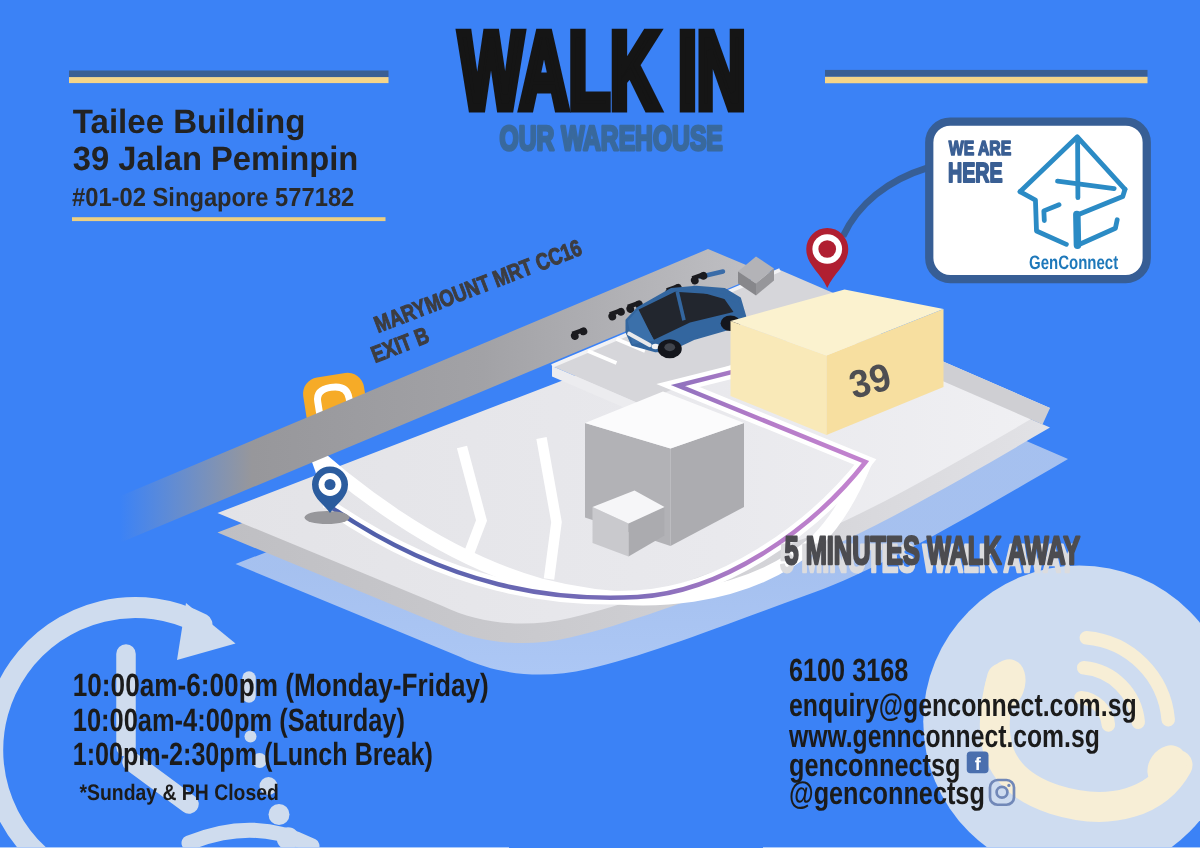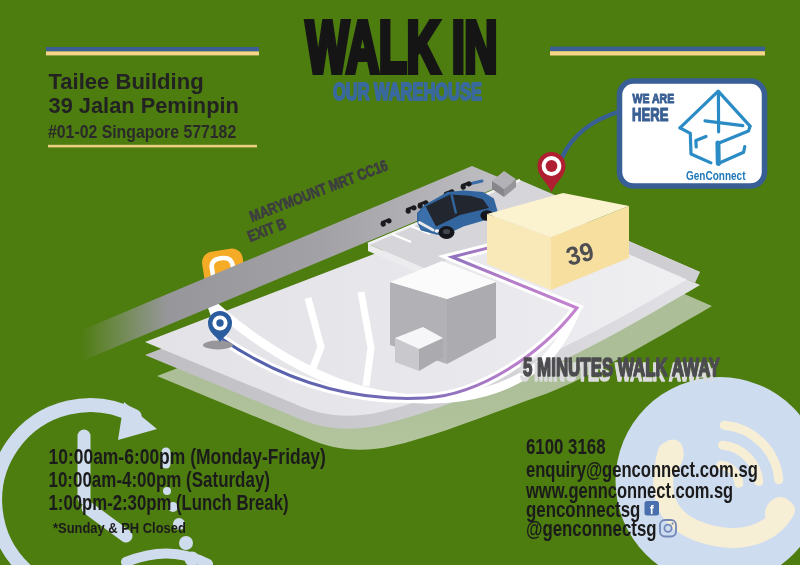--- a/index.html
+++ b/index.html
@@ -1,16 +1,16 @@
 <!DOCTYPE html>
 <html><head>
 <meta charset="utf-8">
 <style>
   html,body{margin:0;padding:0;background:#ffffff;}
-  #page{position:relative;width:800px;height:565px;overflow:hidden;background:#4d7c0f;
+  #page{position:relative;width:800px;height:565px;overflow:hidden;background:#3b82f6;
         font-family:"Liberation Sans", sans-serif;}
   svg text{font-family:"Liberation Sans", sans-serif;}
 </style>
 </head>
 <body>
 <div id="page">
 <svg width="800" height="565" viewBox="0 0 800 565">
 <defs>
   <linearGradient id="roadg" x1="80" y1="0" x2="520" y2="0" gradientUnits="userSpaceOnUse">
     <stop offset="0" stop-color="#9d9da1" stop-opacity="0"></stop>

